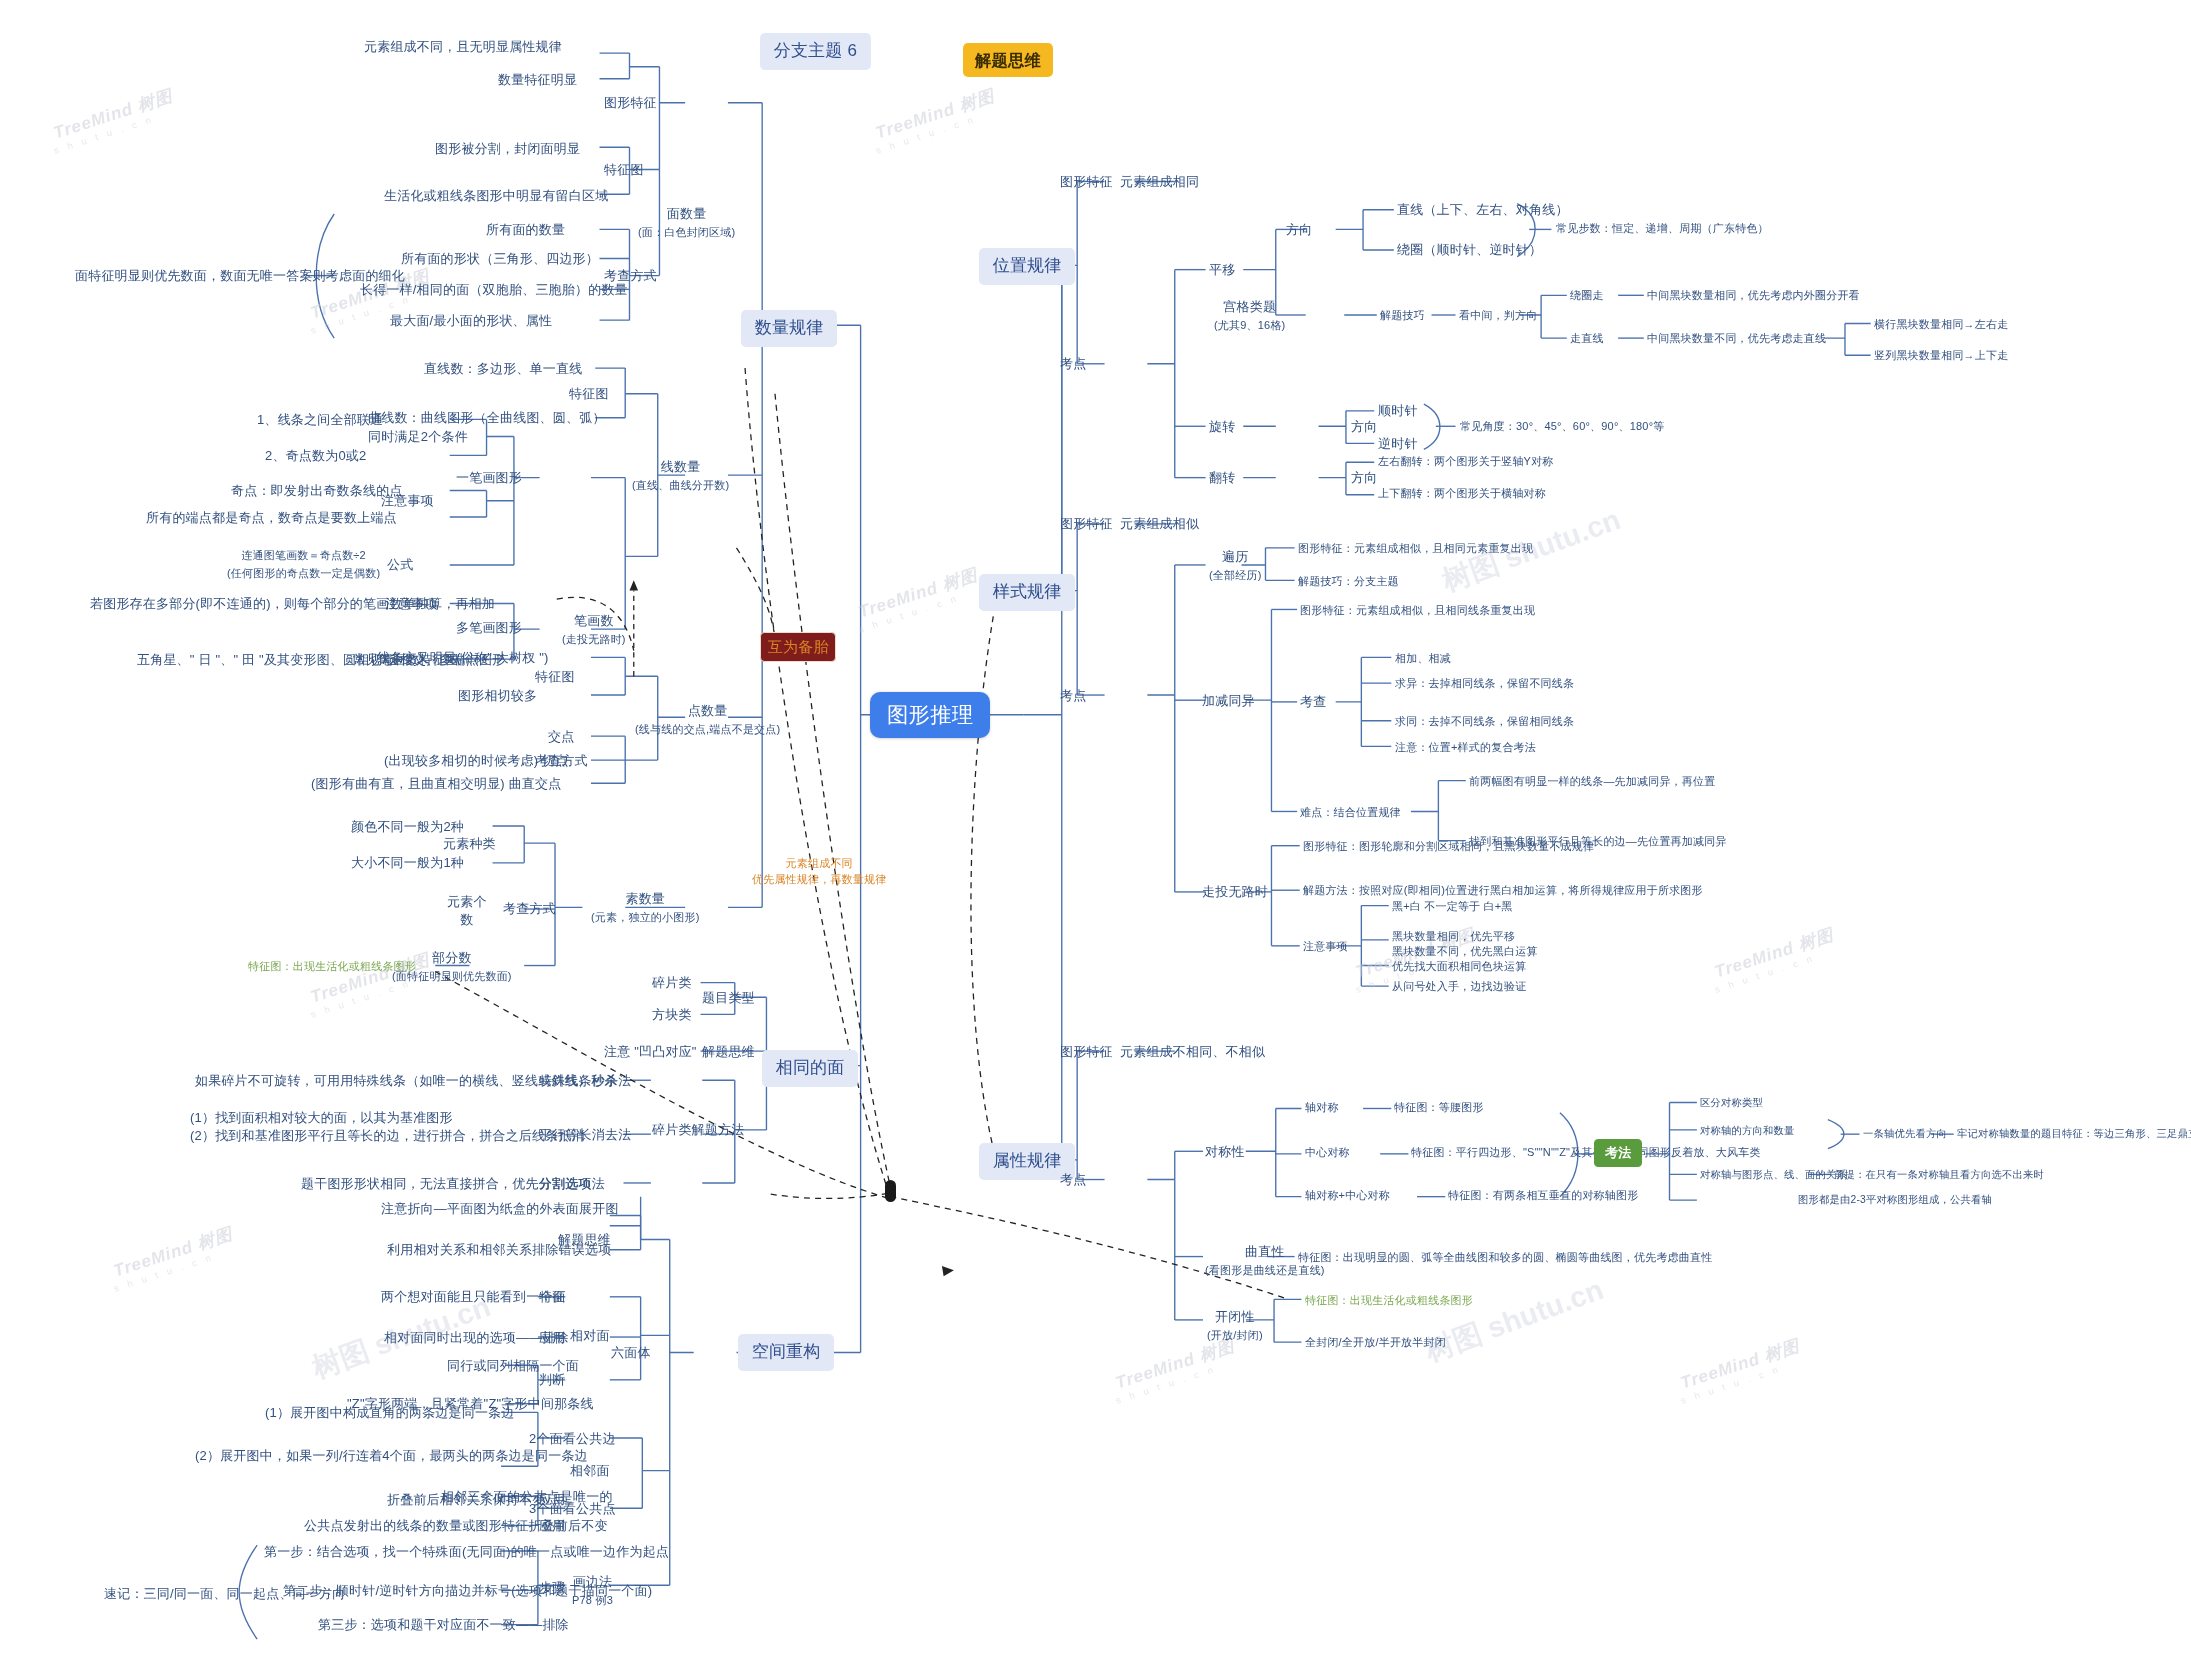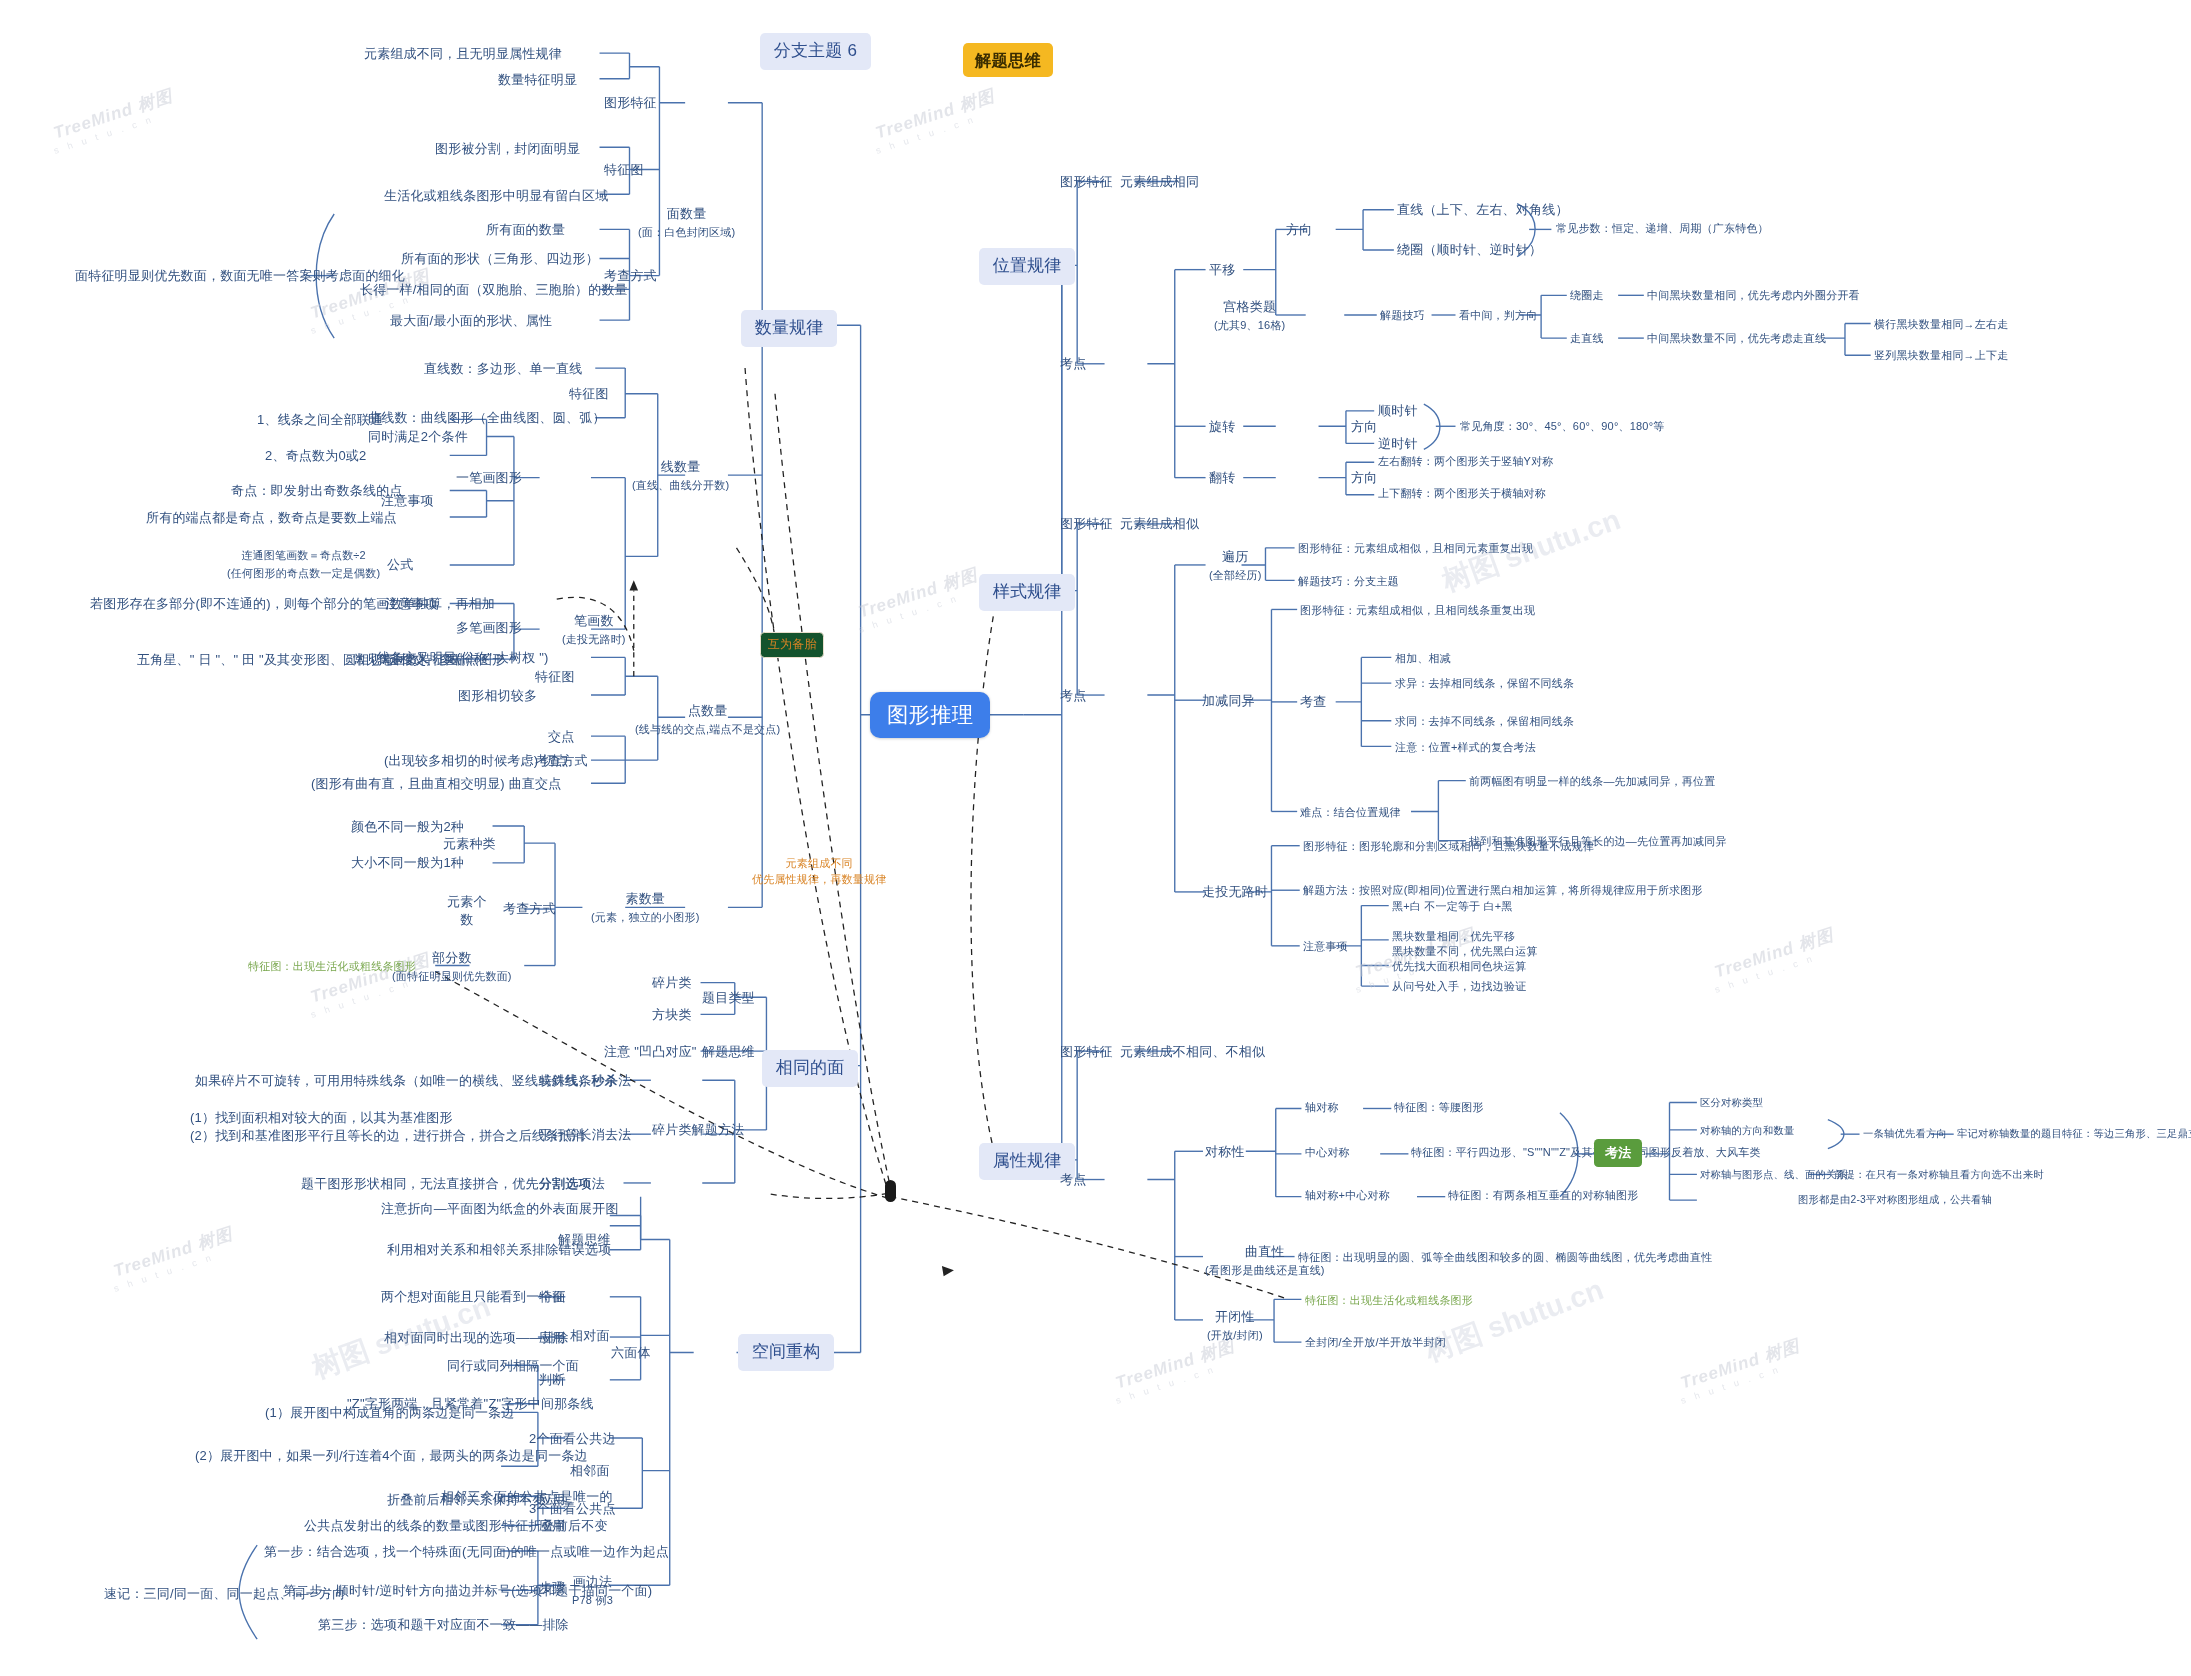--- a/index.html
+++ b/index.html
@@ -13,22 +13,22 @@
   .node.c{  text-align:center;}
   .root{background:#3d7eea;color:#ffffff;border-radius:10px;padding:8.6px 17px;
         font-size:21.4px;font-weight:500;box-shadow:0 0.9px 2.6px rgba(0,0,0,.18);}
   .lvl1{background:#e3e8f7;color:#2f4f8e;border-radius:5.1px;padding:6.8px 13.7px;
         font-size:17px;}
   .yellow{background:#f5b821;color:#3a2c00;border-radius:5.1px;padding:6px 12px;
           font-size:16.3px;font-weight:600;}
   .green{background:#5a9c3d;color:#ffffff;border-radius:4.3px;padding:5.1px 11px;
          font-size:13px;font-weight:600;}
   .greentxt{color:#7aa84f;}
-  .orangebox{background:#14532d;border:0.9px solid #eadfcd;border-radius:4.3px;
-             color:#d98324;padding:3.4px 6.8px;font-size:12px;line-height:1.4;}
+  .orangebox{background:#7f1d1d;border:0.9px solid #eadfcd;border-radius:4.3px;
+             color:#d98324;padding:3.4px 6.8px;font-size:15px;line-height:1.4;}
   .orangetxt{color:#d98324;font-size:11px;line-height:1.45;}
   .sm{font-size:11px;}
   .xs{font-size:10.3px;}
   .dot{position:absolute;width:11px;height:22px;border-radius:6px;background:#1a1a1a;}
   
   .wm{position:absolute;pointer-events:none;opacity:.5;user-select:none;}
   .wm-main{font-size:17px;color:#c9ccd6;font-weight:700;font-style:italic;
            letter-spacing:0.9px;transform:rotate(-18deg);white-space:nowrap;}
   .wm-sub{font-size:9.4px;color:#ccd0da;letter-spacing:3.4px;transform:rotate(-18deg);
           white-space:nowrap;}
@@ -327,21 +327,21 @@
 
   <div class="dot" style="left:885px;top:1180px"></div>
 
   <div class="node lvl1" style="left:741px;top:310px">数量规律</div>
 
   <div class="node c" style="left:638px;top:205px">
     <span>面数量</span><br>
     <span class="sm">(面：白色封闭区域)</span>
   </div>
   <div class="node" style="left:604px;top:94px">图形特征</div>
-  <div class="node" style="left:364px;top:45px">元素组成不同，且无明显属性规律</div>
+  <div class="node" style="left:364px;top:38px">元素组成不同，且无明显属性规律</div>
   <div class="node" style="left:498px;top:71px">数量特征明显</div>
   <div class="node" style="left:604px;top:161px">特征图</div>
   <div class="node" style="left:435px;top:140px">图形被分割，封闭面明显</div>
   <div class="node" style="left:384px;top:187px">生活化或粗线条图形中明显有留白区域</div>
   <div class="node" style="left:604px;top:267px">考查方式</div>
   <div class="node" style="left:486px;top:221px">所有面的数量</div>
   <div class="node" style="left:401px;top:250px">所有面的形状（三角形、四边形）</div>
   <div class="node" style="left:360px;top:281px">长得一样/相同的面（双胞胎、三胞胎）的数量</div>
   <div class="node" style="left:390px;top:312px">最大面/最小面的形状、属性</div>
   <div class="node" style="left:75px;top:267px">面特征明显则优先数面，数面无唯一答案则考虑面的细化</div>

